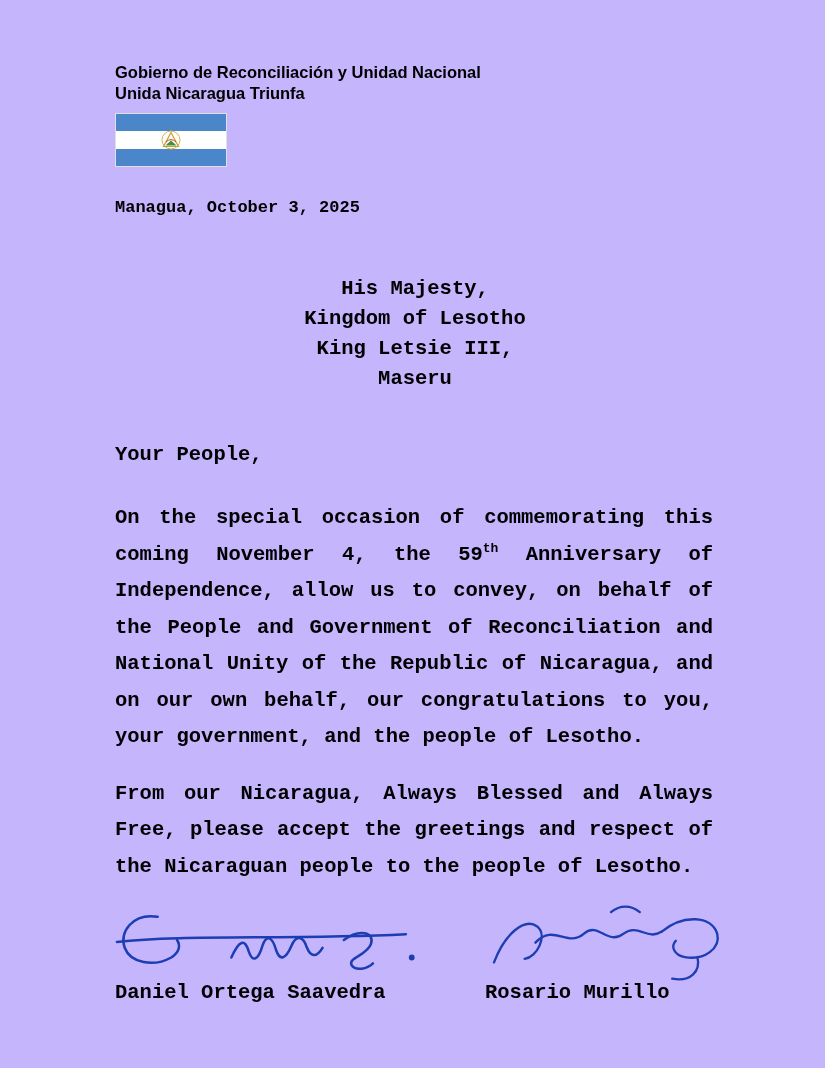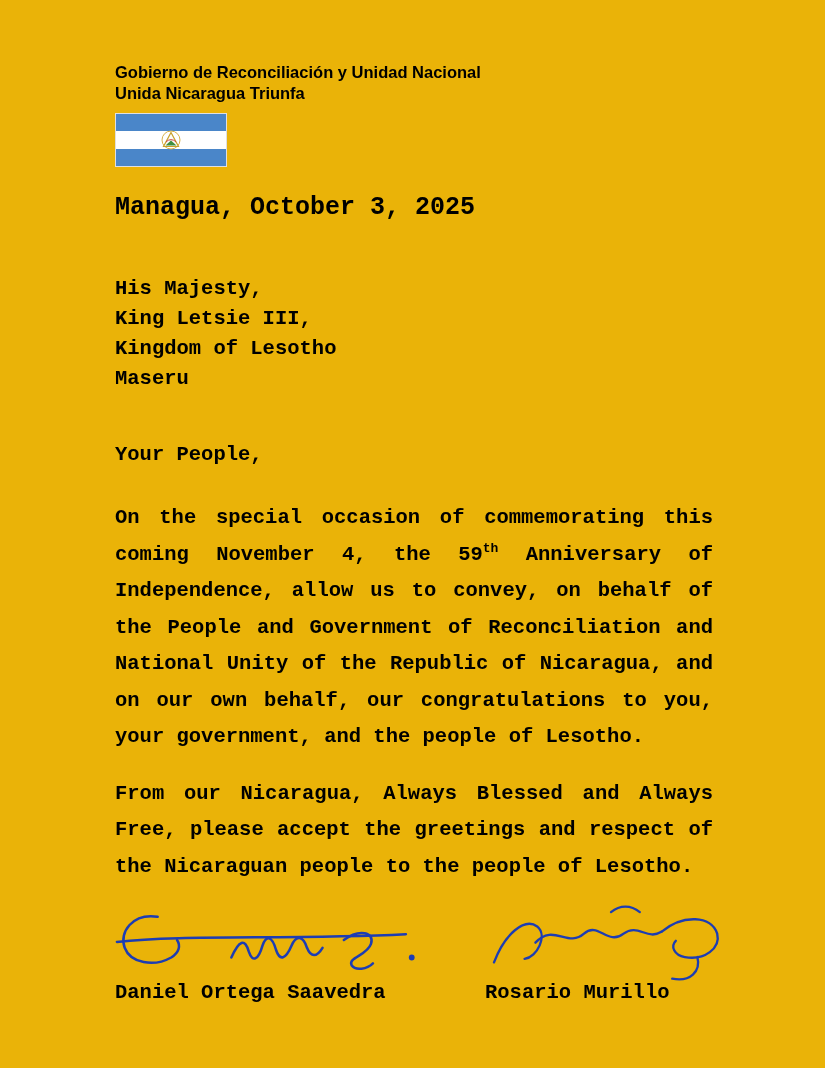--- a/index.html
+++ b/index.html
@@ -1,20 +1,20 @@
 <!DOCTYPE html>
 <html><head>
 <meta charset="utf-8">
 <style>
   * { margin: 0; padding: 0; box-sizing: border-box; }
   html, body { background: #ffffff; }
   .page {
     width: 825px;
     height: 1068px;
-    background: #eab308;
+    background: #c4b5fd;
     position: relative;
     overflow: hidden;
     font-family: "Liberation Mono", monospace;
     font-weight: bold;
     color: #000000;
   }
   .content {
     padding: 62px 110px 0 115px;
   }
   .letterhead {
@@ -25,28 +25,29 @@
     color: #000000;
   }
   .flag {
     display: block;
     margin-top: 10px;
     width: 112px;
     height: 54px;
   }
   .dateline {
     margin-top: 26px;
-    font-size: 25px;
+    font-size: 17px;
     line-height: 29px;
     white-space: nowrap;
   }
   .recipient {
     margin-top: 52px;
     font-size: 20.5px;
     line-height: 30px;
+    text-align: center;
   }
   .salutation {
     margin-top: 46px;
     font-size: 20.5px;
     line-height: 30px;
   }
   .para {
     margin-top: 30px;
     width: 598px;
     font-size: 20.5px;
@@ -98,22 +99,22 @@
         <path d="M51 29 A6.5 6.5 0 0 1 61 29" fill="none" stroke-width="1" stroke="#cc4444"></path>
         <path d="M50.5 32.5 L56 27.5 L61.5 32.5 Z" fill="#3f8f3f"></path>
       </g>
       <rect x="0.5" y="0.5" width="111" height="53" fill="none" stroke="#e0e0e0" stroke-width="1"></rect>
     </svg>
 
     <div class="dateline">Managua, October 3, 2025</div>
 
     <div class="recipient">
       <div>His Majesty,</div>
+      <div>Kingdom of Lesotho</div>
       <div>King Letsie III,</div>
-      <div>Kingdom of Lesotho</div>
       <div>Maseru</div>
     </div>
 
     <div class="salutation">Your People,</div>
 
     <p class="para"><span>On the special occasion of commemorating this coming November 4, the 59</span><sup>th</sup><span> Anniversary of Independence, allow us to convey, on behalf of the People and Government of Reconciliation and National Unity of the Republic of Nicaragua, and on our own behalf, our congratulations to you, your government, and the people of Lesotho.</span></p>
 
     <p class="para second">From our Nicaragua, Always Blessed and Always Free, please accept the greetings and respect of the Nicaraguan people to the people of Lesotho.</p>
 
     <div class="sig-row">

